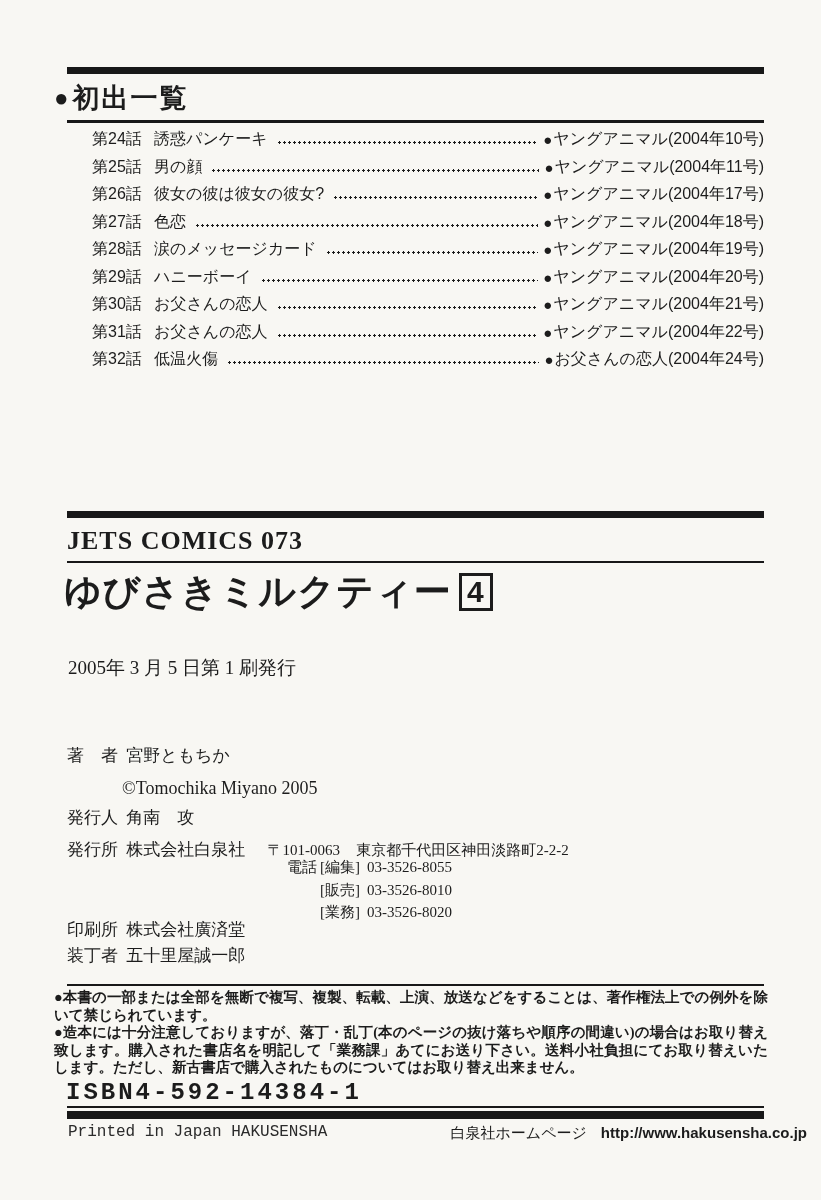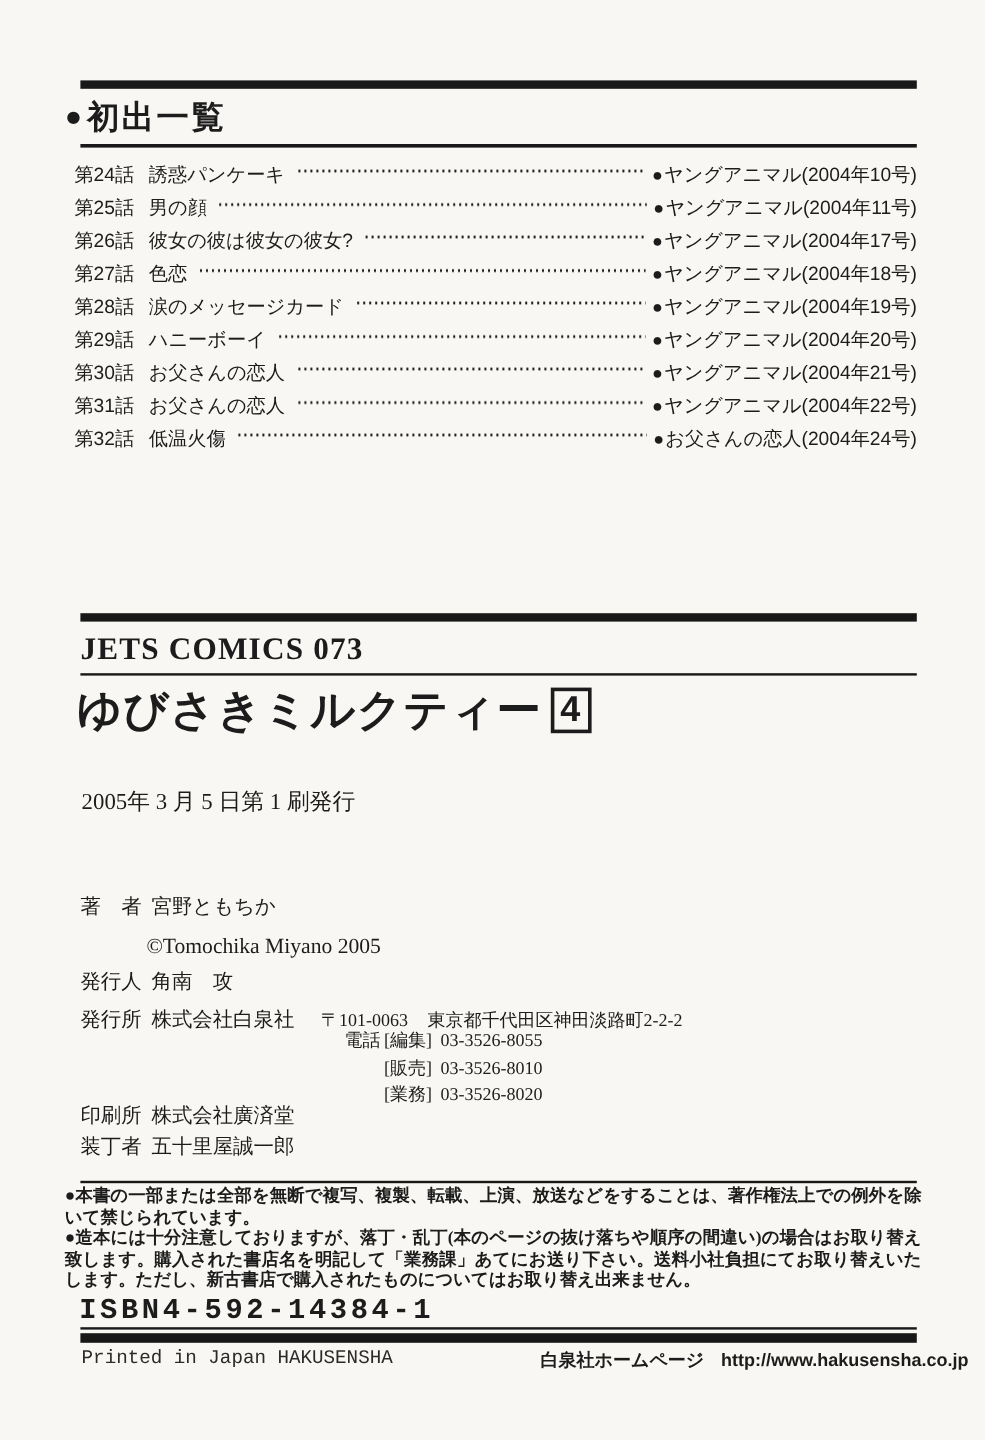--- a/index.html
+++ b/index.html
@@ -26,23 +26,23 @@
     position:absolute;left:54px;top:80px;
     font-family:"Liberation Sans","DejaVu Sans",sans-serif;
     font-weight:800;font-size:27px;letter-spacing:2px;
     display:flex;align-items:center;gap:2px;
   }
   .masthead .bullet{font-size:24px;line-height:1;}
 
   
   .pub-list{position:absolute;left:62px;right:57px;top:129px;}
   .pub-row{
-    display:flex;align-items:flex-end;height:27.5px;
+    display:flex;align-items:flex-start;height:27.5px;
     font-family:"Liberation Sans","DejaVu Sans",sans-serif;
-    font-size:16px;font-weight:500;
+    font-size:16px;font-weight:500;margin-left:30px;
   }
   .chap{flex:none;width:62px;}
   .ptitle{flex:none;padding-right:4px;}
   .leader{
     flex:1;height:3px;margin:0 5px;align-self:center;
     background-image:radial-gradient(circle,#1c1c1c 1.1px,transparent 1.3px);
     background-size:5px 3px;background-repeat:repeat-x;background-position:left center;
   }
   .mag{flex:none;display:flex;align-items:center;}
   .mag-bullet{font-size:15px;line-height:1;margin-right:1px;}
@@ -98,21 +98,21 @@
   .footer-left{
     position:absolute;left:68px;top:1123px;
     font-family:Liberation Mono, monospace;
     font-size:16px;color:#2b2b2b;
   }
   .footer-right{
     position:absolute;right:14px;top:1124px;
     font-family:"Liberation Sans","DejaVu Sans",sans-serif;
     font-size:15px;display:flex;gap:14px;align-items:baseline;
   }
-  .footer-right .hp-label{font-weight:700;}
+  .footer-right .hp-label{font-weight:400;}
   .footer-right .hp-url{font-weight:600;}
 </style>
 </head>
 <body>
 
 <div class="page">
 
   <div class="hr" id="bar-top"></div>
 
   <div class="masthead">

